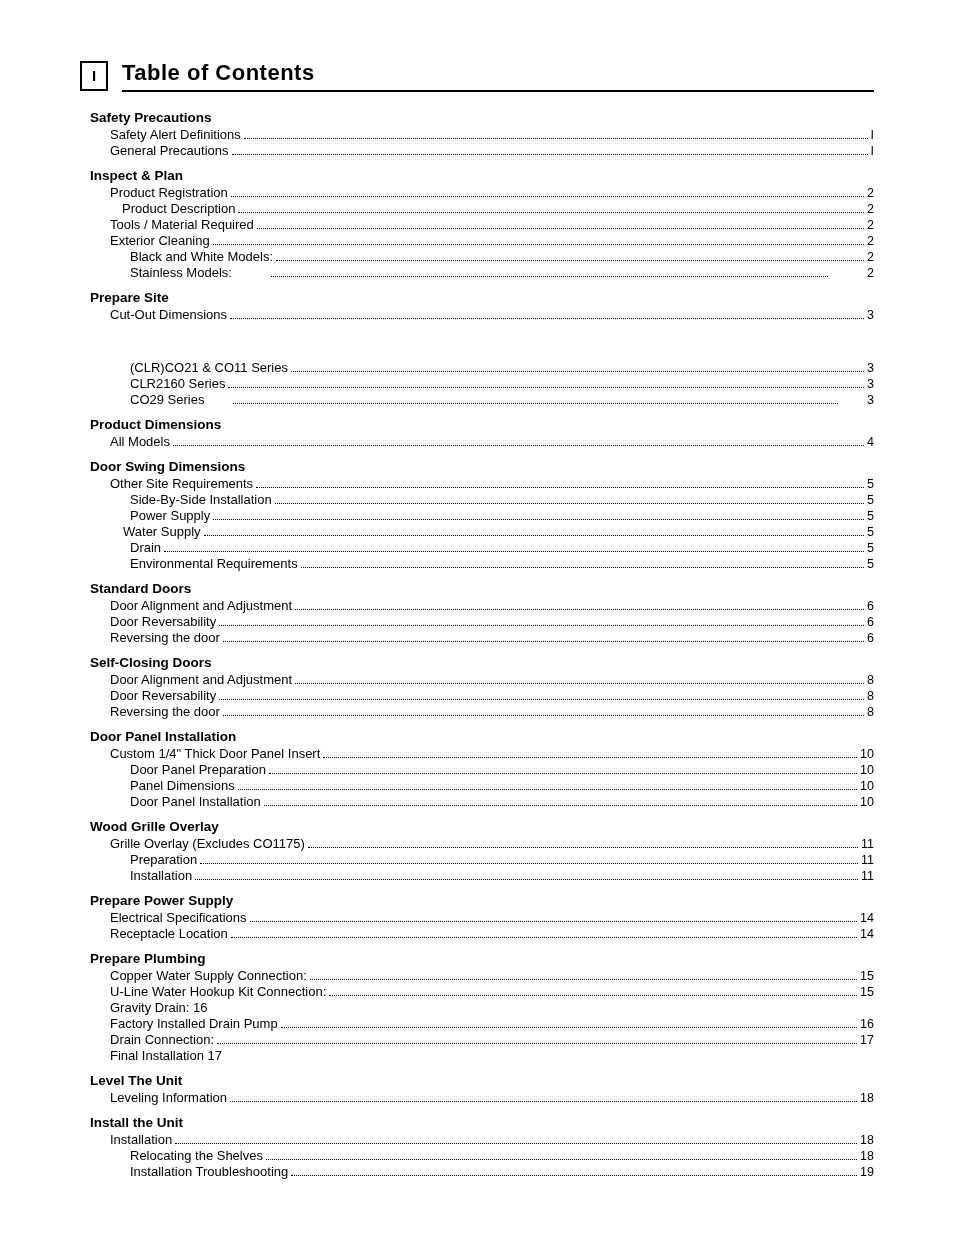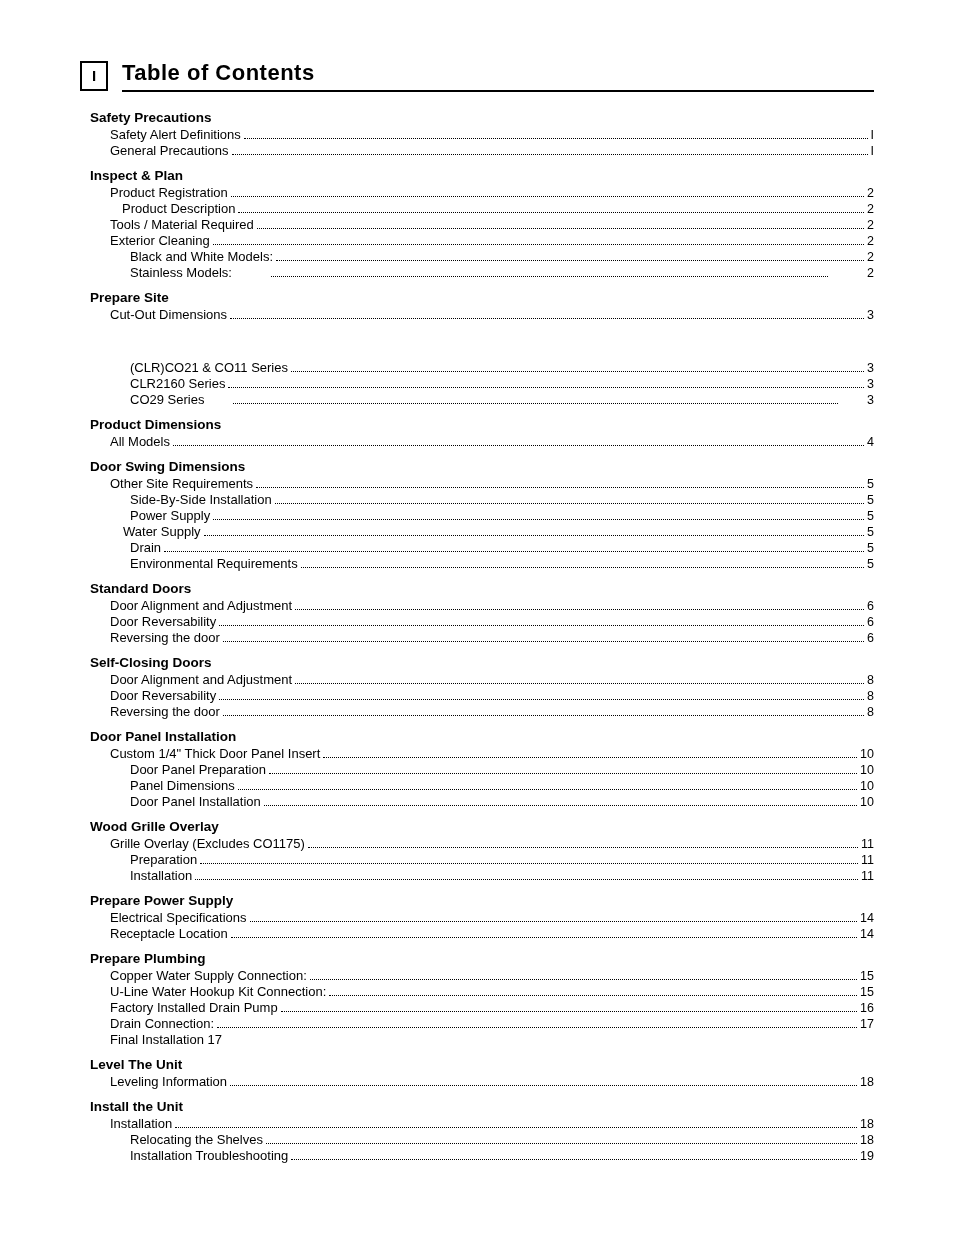--- a/index.html
+++ b/index.html
@@ -268,20 +268,23 @@
       <span class="toc-entry-text">Copper Water Supply Connection:</span>
       <span class="toc-dots"></span>
       <span class="toc-page">15</span>
     </div>
     <div class="toc-entry" style="margin-left: 0px;">
       <span class="toc-entry-text">U-Line Water Hookup Kit Connection:</span>
       <span class="toc-dots"></span>
       <span class="toc-page">15</span>
     </div>
     <div class="toc-entry" style="margin-left: 0px;">
+      <span class="toc-entry-text">Gravity Drain: 16</span>
+    </div>
+    <div class="toc-entry" style="margin-left: 0px;">
       <span class="toc-entry-text">Factory Installed Drain Pump</span>
       <span class="toc-dots"></span>
       <span class="toc-page">16</span>
     </div>
     <div class="toc-entry" style="margin-left: 0px;">
       <span class="toc-entry-text">Drain Connection:</span>
       <span class="toc-dots"></span>
       <span class="toc-page">17</span>
     </div>
     <div class="toc-entry" style="margin-left: 0px;">

